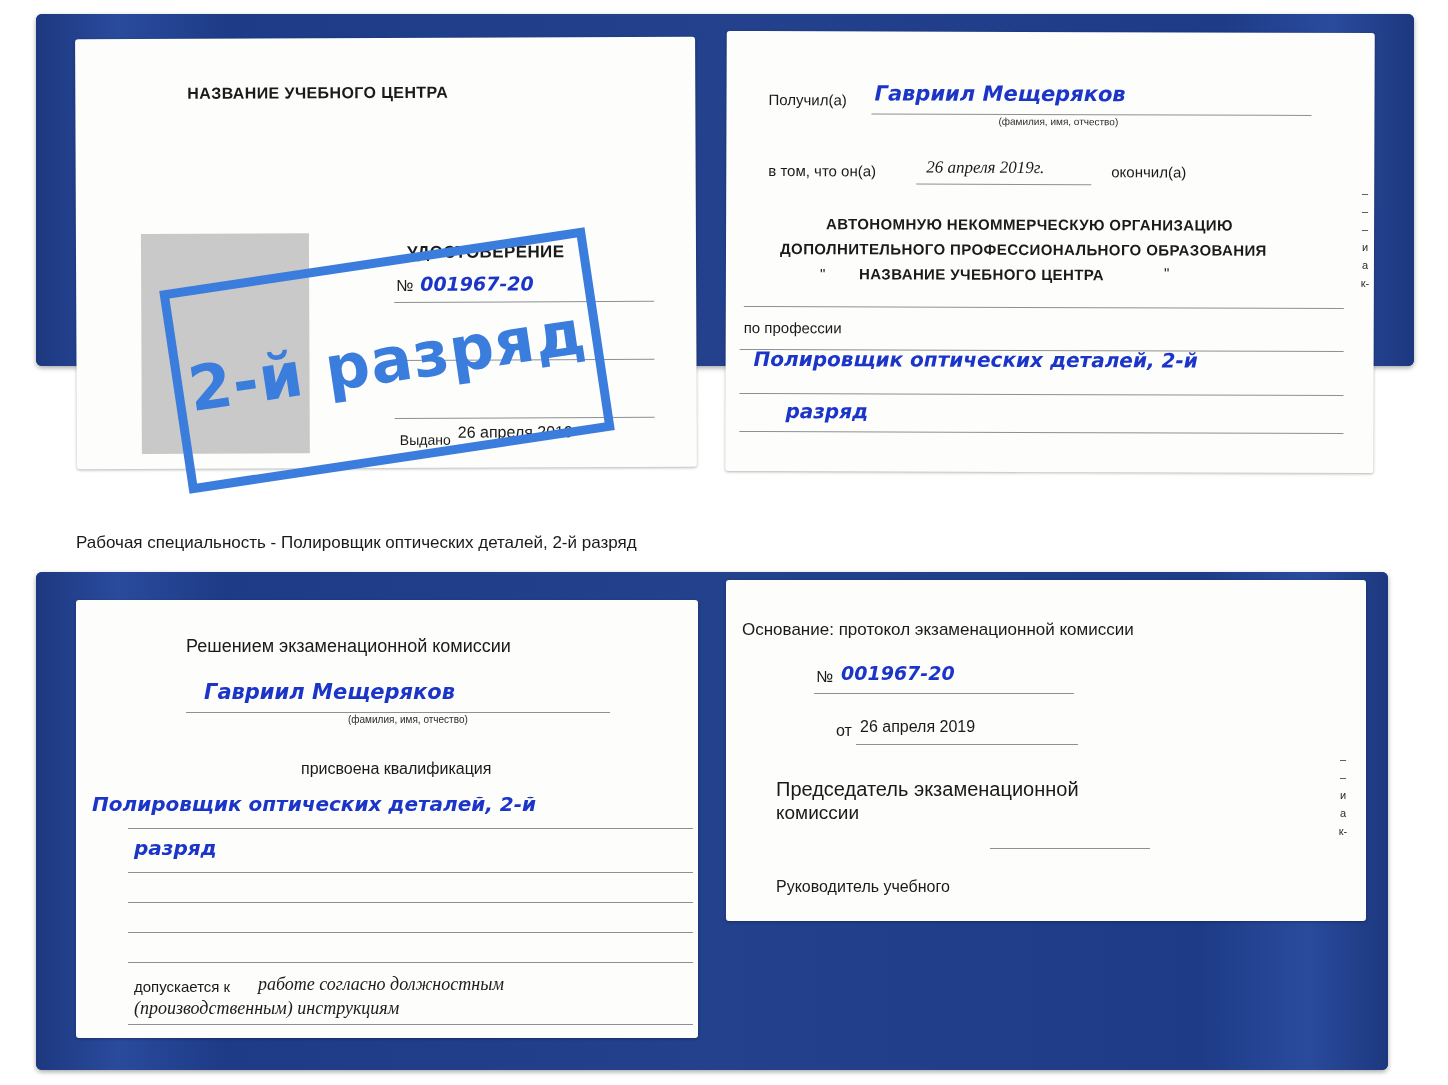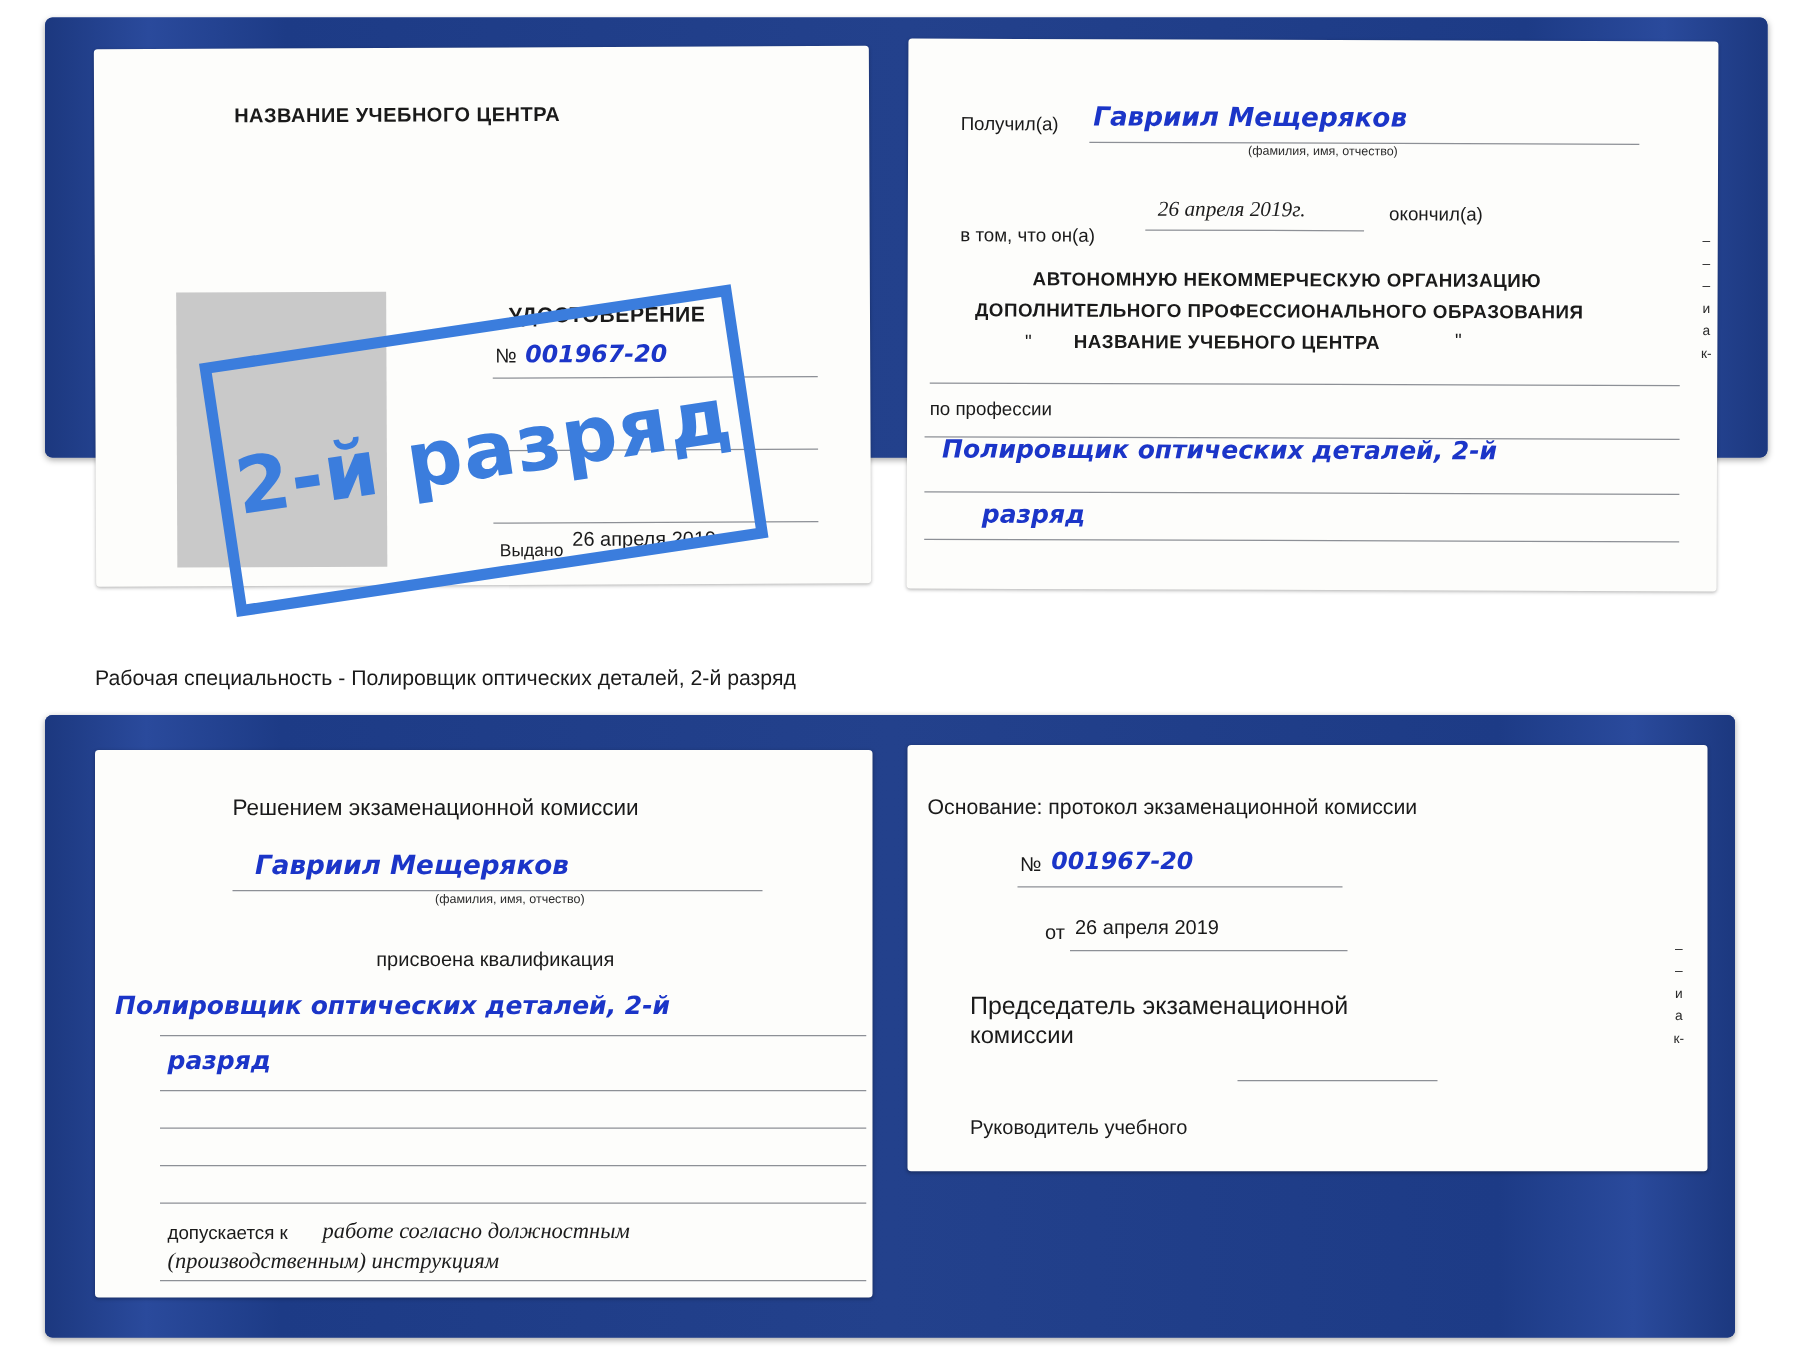--- a/index.html
+++ b/index.html
@@ -43,21 +43,21 @@
   }
 
   
   .t-left  { left: 40px;  top: 24px;  width: 620px; height: 430px; border-radius: 3px;
              transform: rotate(-0.25deg); }
   .t-right { left: 690px; top: 18px;  width: 648px; height: 440px; border-radius: 3px;
              transform: rotate(0.2deg); }
 
   
   .b-left  { left: 40px;  top: 28px;  width: 622px; height: 438px; border-radius: 3px; }
-  .b-right { left: 690px; top: 24px;  width: 640px; height: 341px; border-radius: 3px; }
+  .b-right { left: 690px; top: 8px;  width: 640px; height: 341px; border-radius: 3px; }
 
   
   .t-bold {
     font-weight: bold;
     letter-spacing: 0.4px;
   }
   .txt {
     position: absolute;
     color: #1a1a1a;
     white-space: nowrap;
@@ -161,21 +161,21 @@
 
     <div class="txt" style="left:122px; top:428px; font-size:14px;">М.П.</div>
   </div>
 
   <div class="page t-right">
     <div class="txt" style="left:42px; top:60px; font-size:15px;">Получил(а)</div>
     <div class="hand" style="left:148px; top:50px; font-size:21px;">Гавриил Мещеряков</div>
     <div class="rule" style="left:145px; top:82px; width:440px;"></div>
     <div class="txt tiny" style="left:272px; top:84px;">(фамилия, имя, отчество)</div>
 
-    <div class="txt" style="left:42px; top:131px; font-size:15px;margin-top:18px;">в том, что он(а)</div>
+    <div class="txt" style="left:42px; top:131px; font-size:15px;">в том, что он(а)</div>
     <div class="hand hand-dark" style="left:200px; top:126px; font-size:17px;">26 апреля 2019г.</div>
     <div class="rule" style="left:190px; top:152px; width:175px;"></div>
     <div class="txt" style="left:385px; top:131px; font-size:15px;">окончил(а)</div>
 
     <div class="txt t-bold" style="left:100px; top:184px; font-size:15px;">АВТОНОМНУЮ НЕКОММЕРЧЕСКУЮ ОРГАНИЗАЦИЮ</div>
     <div class="txt t-bold" style="left:54px; top:209px; font-size:15px;">ДОПОЛНИТЕЛЬНОГО ПРОФЕССИОНАЛЬНОГО ОБРАЗОВАНИЯ</div>
     <div class="txt" style="left:94px; top:234px; font-size:15px;">"</div>
     <div class="txt t-bold" style="left:133px; top:234px; font-size:15px;">НАЗВАНИЕ УЧЕБНОГО ЦЕНТРА</div>
     <div class="txt" style="left:438px; top:232px; font-size:15px;">"</div>
 

